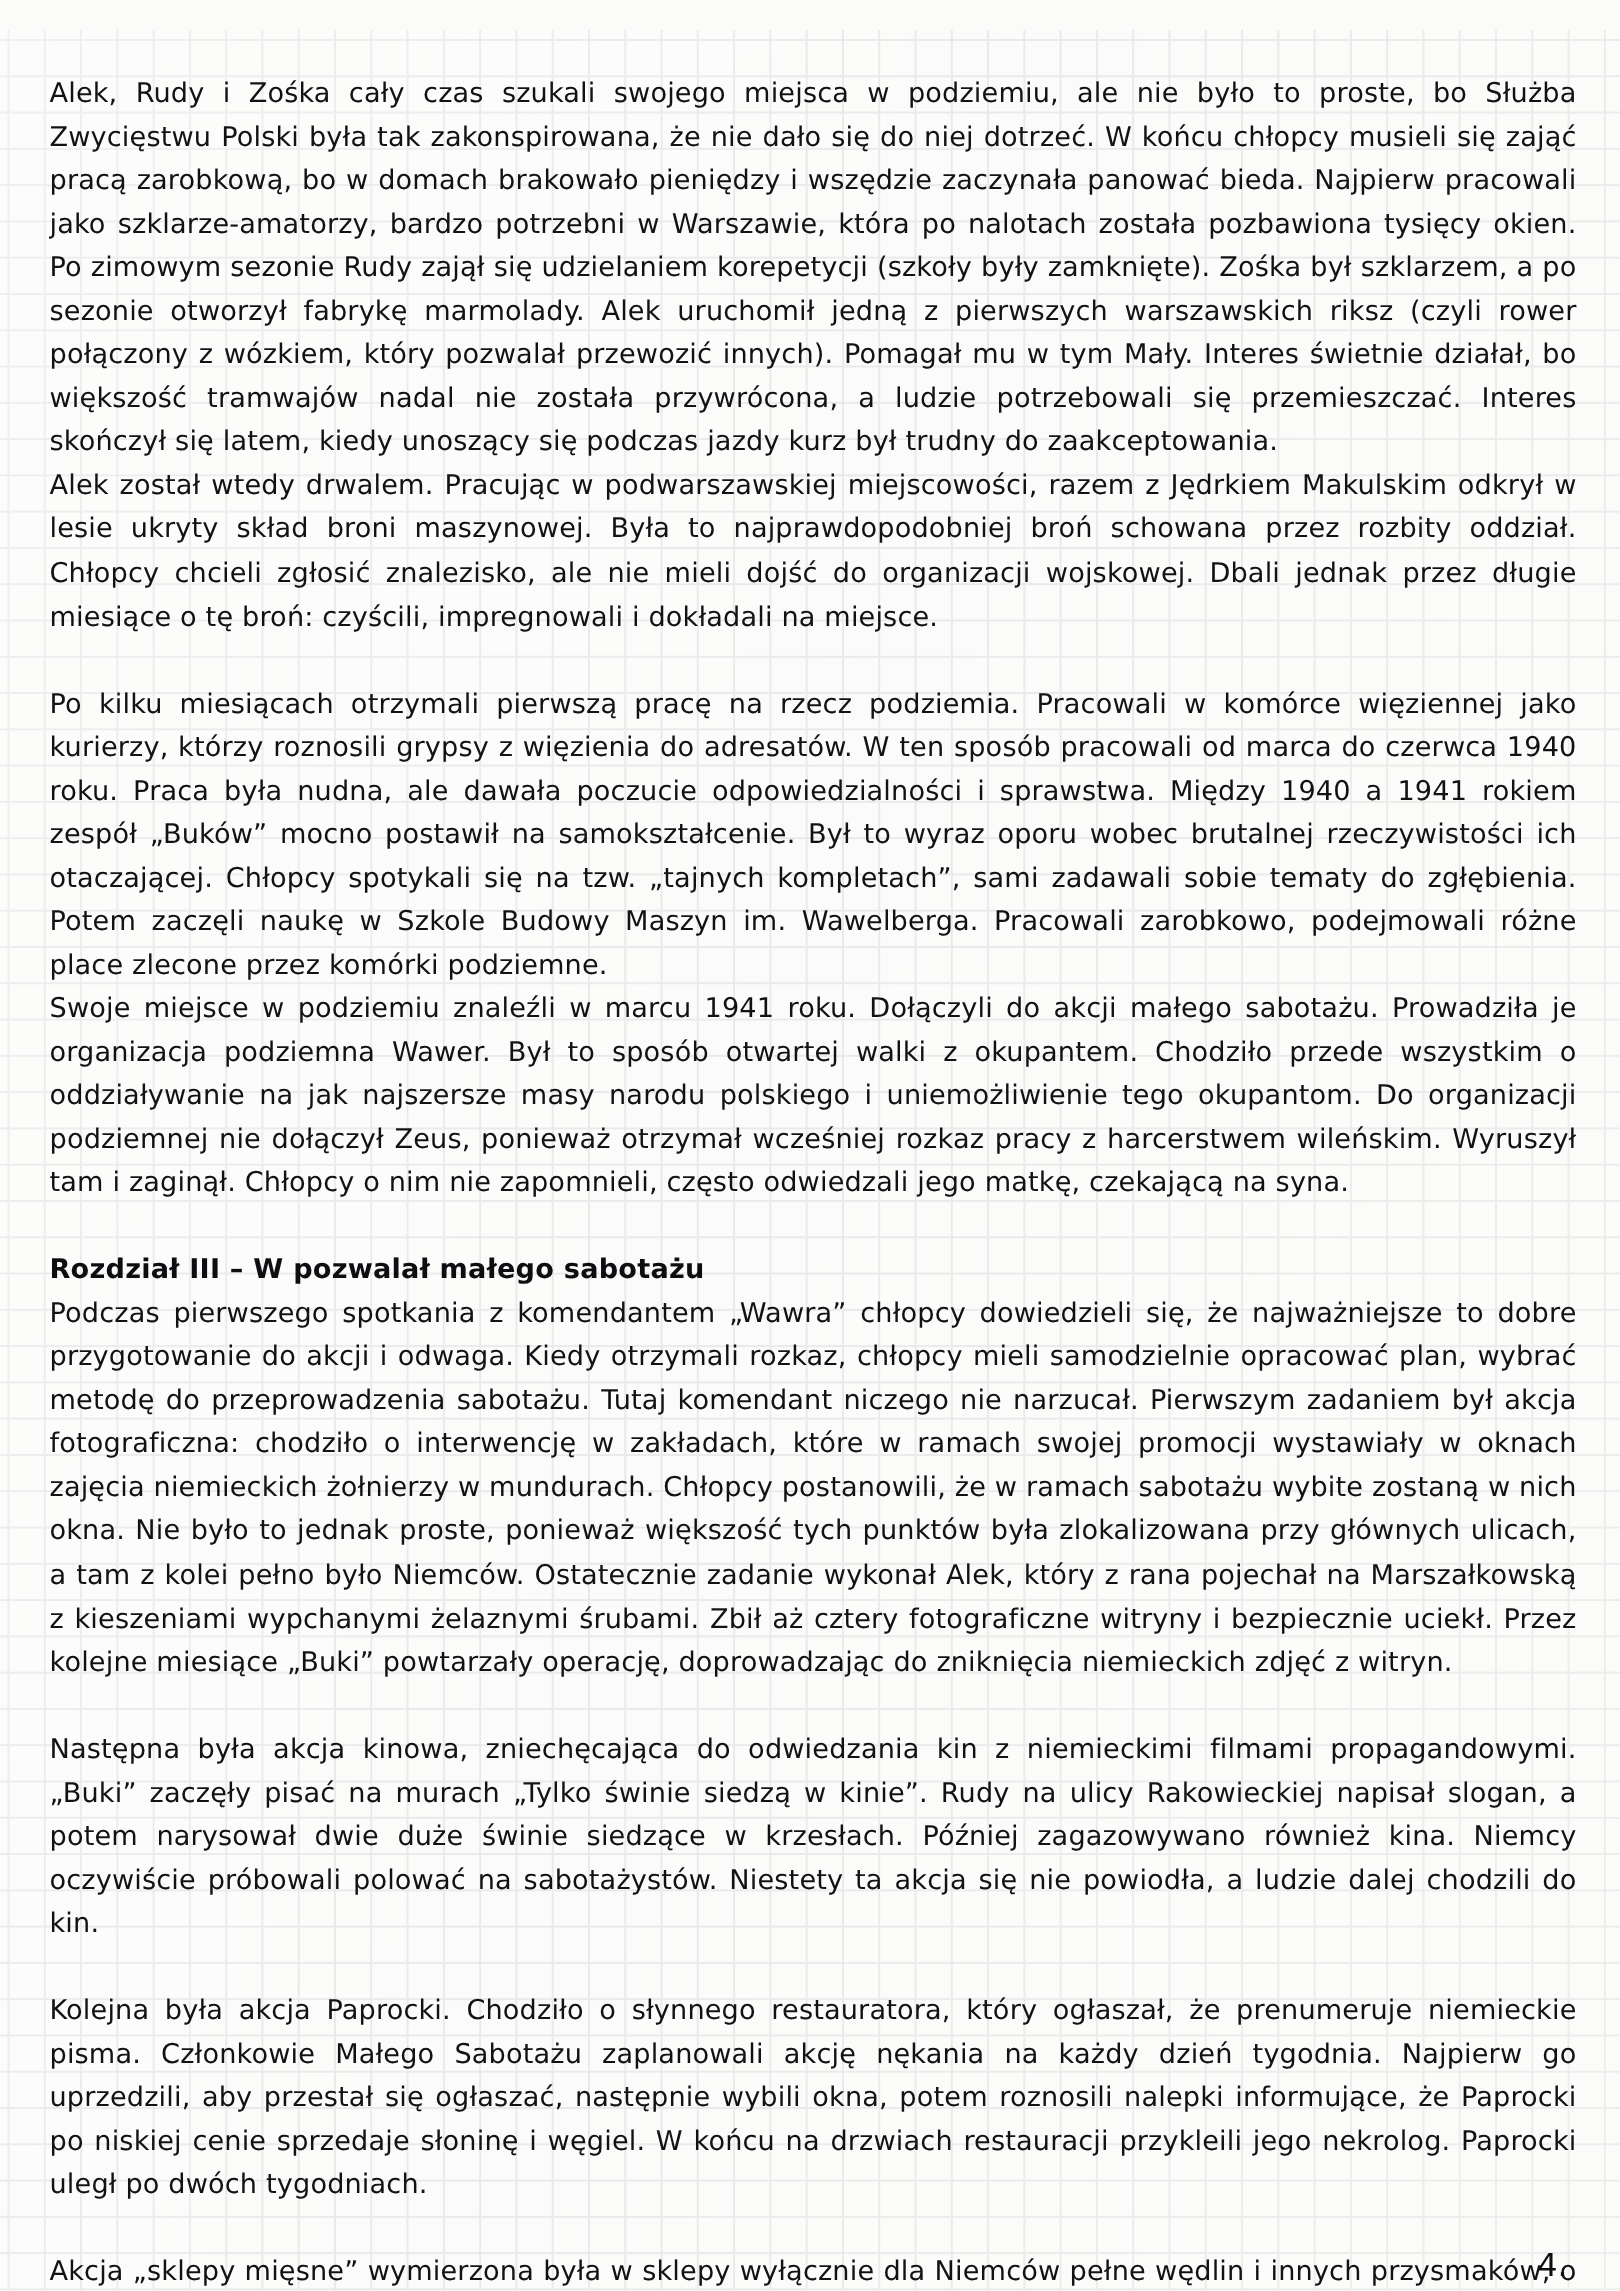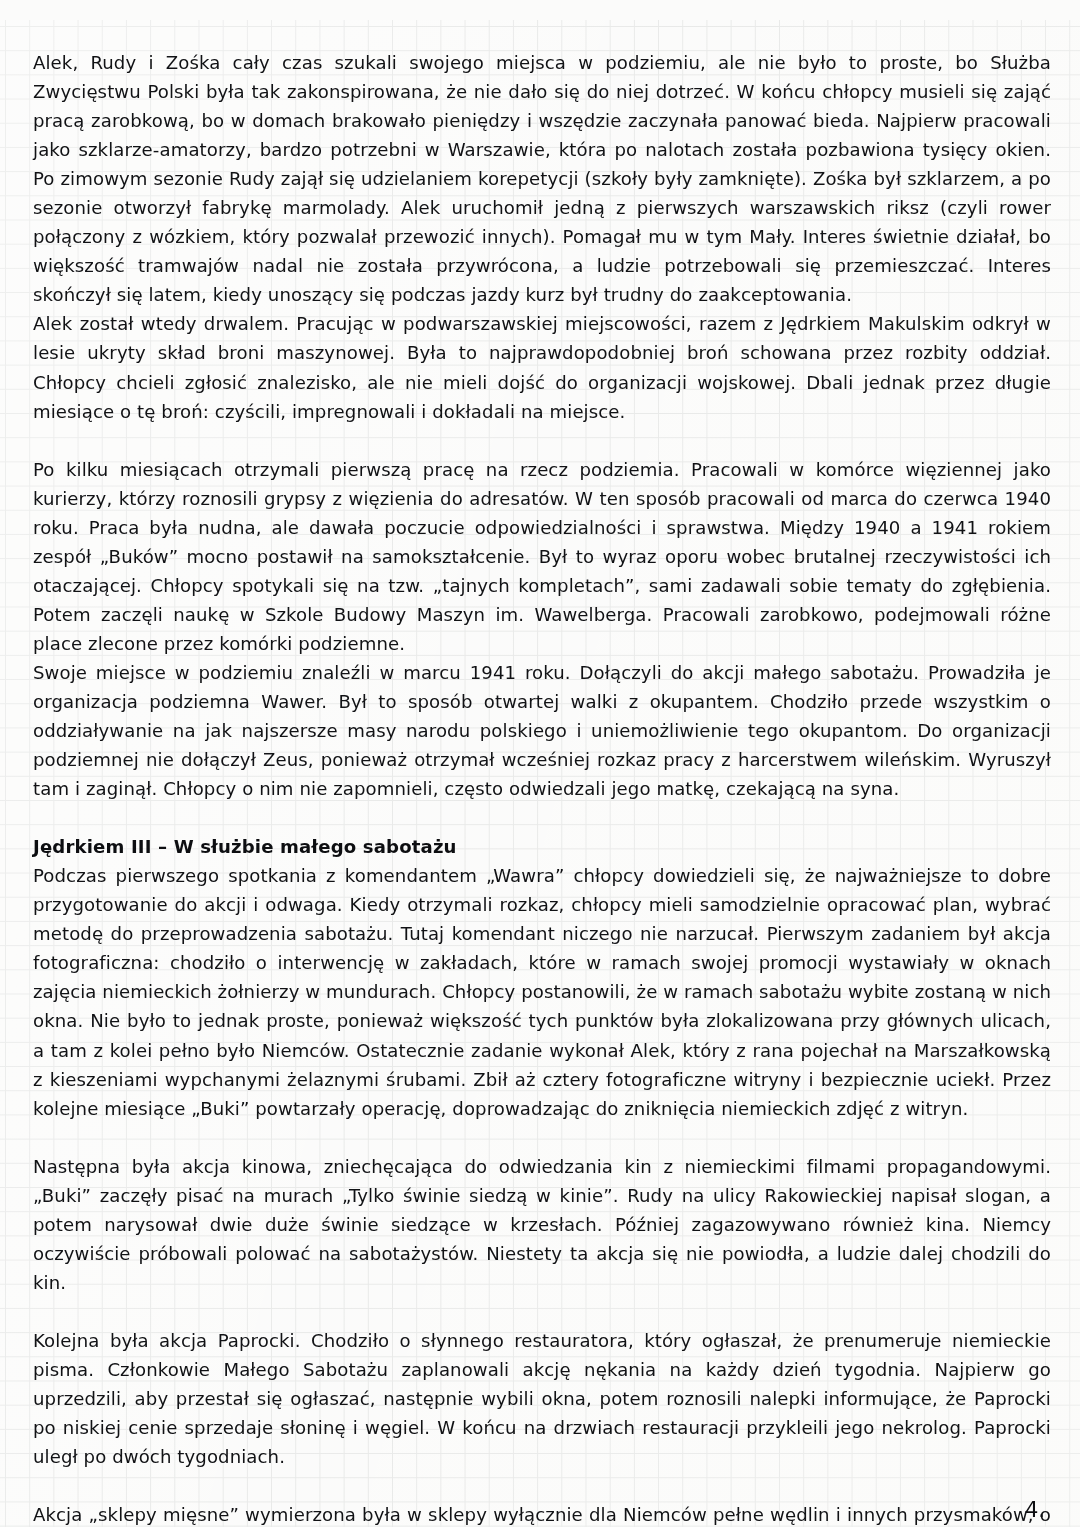--- a/index.html
+++ b/index.html
@@ -85,21 +85,21 @@
 <div id="page" style="background-color: rgb(251, 251, 250); background-image: linear-gradient(to right, rgb(230, 231, 230) 1px, transparent 1px), linear-gradient(rgb(230, 231, 230) 1px, transparent 1px);">
   <div id="paper-tint"></div>
 
   <div id="content" style="color: rgb(17, 18, 21);">
       <p class="para">Alek, Rudy i Zośka cały czas szukali swojego miejsca w podziemiu, ale nie było to proste, bo Służba Zwycięstwu Polski była tak zakonspirowana, że nie dało się do niej dotrzeć. W końcu chłopcy musieli się zająć pracą zarobkową, bo w domach brakowało pieniędzy i wszędzie zaczynała panować bieda. Najpierw pracowali jako szklarze-amatorzy, bardzo potrzebni w Warszawie, która po nalotach została pozbawiona tysięcy okien. Po zimowym sezonie Rudy zajął się udzielaniem korepetycji (szkoły były zamknięte). Zośka był szklarzem, a po sezonie otworzył fabrykę marmolady. Alek uruchomił jedną z pierwszych warszawskich riksz (czyli rower połączony z wózkiem, który pozwalał przewozić innych). Pomagał mu w tym Mały. Interes świetnie działał, bo większość tramwajów nadal nie została przywrócona, a ludzie potrzebowali się przemieszczać. Interes skończył się latem, kiedy unoszący się podczas jazdy kurz był trudny do zaakceptowania.</p>
       <p class="para">Alek został wtedy drwalem. Pracując w podwarszawskiej miejscowości, razem z Jędrkiem Makulskim odkrył w lesie ukryty skład broni maszynowej. Była to najprawdopodobniej broń schowana przez rozbity oddział. Chłopcy chcieli zgłosić znalezisko, ale nie mieli dojść do organizacji wojskowej. Dbali jednak przez długie miesiące o tę broń: czyścili, impregnowali i dokładali na miejsce.</p>
       <div class="gap"></div>
       <p class="para">Po kilku miesiącach otrzymali pierwszą pracę na rzecz podziemia. Pracowali w komórce więziennej jako kurierzy, którzy roznosili grypsy z więzienia do adresatów. W ten sposób pracowali od marca do czerwca 1940 roku. Praca była nudna, ale dawała poczucie odpowiedzialności i sprawstwa. Między 1940 a 1941 rokiem zespół „Buków” mocno postawił na samokształcenie. Był to wyraz oporu wobec brutalnej rzeczywistości ich otaczającej. Chłopcy spotykali się na tzw. „tajnych kompletach”, sami zadawali sobie tematy do zgłębienia. Potem zaczęli naukę w Szkole Budowy Maszyn im. Wawelberga. Pracowali zarobkowo, podejmowali różne place zlecone przez komórki podziemne.</p>
       <p class="para">Swoje miejsce w podziemiu znaleźli w marcu 1941 roku. Dołączyli do akcji małego sabotażu. Prowadziła je organizacja podziemna Wawer. Był to sposób otwartej walki z okupantem. Chodziło przede wszystkim o oddziaływanie na jak najszersze masy narodu polskiego i uniemożliwienie tego okupantom. Do organizacji podziemnej nie dołączył Zeus, ponieważ otrzymał wcześniej rozkaz pracy z harcerstwem wileńskim. Wyruszył tam i zaginął. Chłopcy o nim nie zapomnieli, często odwiedzali jego matkę, czekającą na syna.</p>
       <div class="gap"></div>
-      <h3 class="heading">Jędrkiem III – W służbie małego sabotażu</h3>
+      <h3 class="heading">Rozdział III – W pozwalał małego sabotażu</h3>
       <p class="para">Podczas pierwszego spotkania z komendantem „Wawra” chłopcy dowiedzieli się, że najważniejsze to dobre przygotowanie do akcji i odwaga. Kiedy otrzymali rozkaz, chłopcy mieli samodzielnie opracować plan, wybrać metodę do przeprowadzenia sabotażu. Tutaj komendant niczego nie narzucał. Pierwszym zadaniem był akcja fotograficzna: chodziło o interwencję w zakładach, które w ramach swojej promocji wystawiały w oknach zajęcia niemieckich żołnierzy w mundurach. Chłopcy postanowili, że w ramach sabotażu wybite zostaną w nich okna. Nie było to jednak proste, ponieważ większość tych punktów była zlokalizowana przy głównych ulicach, a tam z kolei pełno było Niemców. Ostatecznie zadanie wykonał Alek, który z rana pojechał na Marszałkowską z kieszeniami wypchanymi żelaznymi śrubami. Zbił aż cztery fotograficzne witryny i bezpiecznie uciekł. Przez kolejne miesiące „Buki” powtarzały operację, doprowadzając do zniknięcia niemieckich zdjęć z witryn.</p>
       <div class="gap"></div>
       <p class="para"><span>Następna była akcja kinowa, zniechęcająca do odwiedzania kin z niemieckimi filmami propagandowymi. „Buki” zaczęły pisać na murach „Tylko </span><span class="u">świnie</span><span> siedzą w kinie”. Rudy na ulicy Rakowieckiej napisał </span><span class="u">slogan</span><span>, a potem narysował dwie duże świnie siedzące w krzesłach. Później zagazowywano również kina. Niemcy oczywiście próbowali polować na sabotażystów. Niestety ta akcja się nie powiodła, a ludzie dalej chodzili do kin.</span></p>
       <div class="gap"></div>
       <p class="para">Kolejna była akcja Paprocki. Chodziło o słynnego restauratora, który ogłaszał, że prenumeruje niemieckie pisma. Członkowie Małego Sabotażu zaplanowali akcję nękania na każdy dzień tygodnia. Najpierw go uprzedzili, aby przestał się ogłaszać, następnie wybili okna, potem roznosili nalepki informujące, że Paprocki po niskiej cenie sprzedaje słoninę i węgiel. W końcu na drzwiach restauracji przykleili jego nekrolog. Paprocki uległ po dwóch tygodniach.</p>
       <div class="gap"></div>
       <p class="para">Akcja „sklepy mięsne” wymierzona była w sklepy wyłącznie dla Niemców pełne wędlin i innych przysmaków, o których zapomnieć mogli Polacy. Chłopcy postanowili rozpylić gaz także i w tym pomieszczeniu, gdzie tłoczyli się właśnie Niemcy czekający na możliwość zrobienia zakupów. Chłopcy zrywali także niemieckie flagi z urzędów i budynków takich PKO czy Zachęta.</p>
     </div>
 
   <div id="page-number">4.</div>

